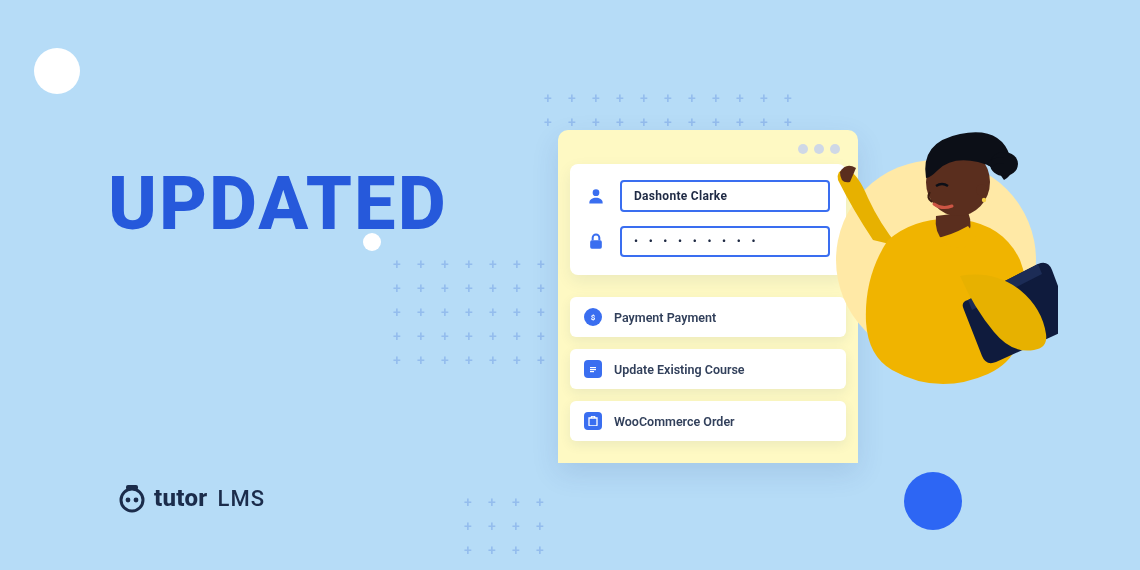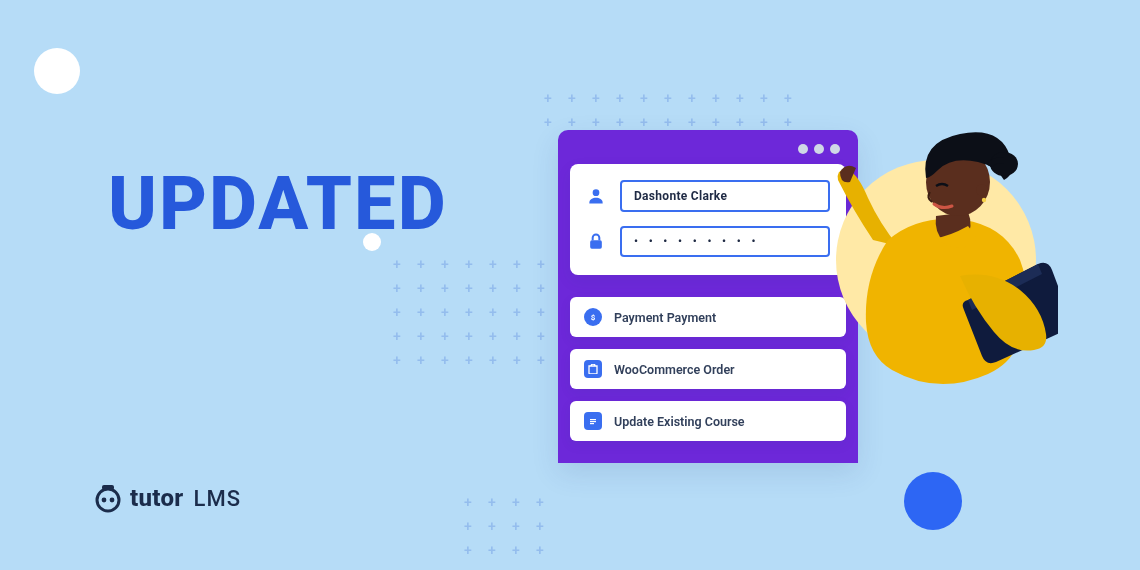--- a/index.html
+++ b/index.html
@@ -62,21 +62,21 @@
   }
   .plusgrid.top { --cols: 11; left: 536px; top: 86px; }
   .plusgrid.left { --cols: 7; left: 385px; top: 252px; }
   .plusgrid.bottom { --cols: 4; left: 456px; top: 490px; }
 
   
   .window {
     position: absolute;
     left: 558px; top: 130px;
     width: 300px;
-    background: #6d28d9;
+    background: #fef9c3;
     border-radius: 10px 10px 0 0;
     box-shadow: 0 10px 28px rgba(30,60,120,.12);
     padding: 14px 12px 22px;
   }
   .window-dots {
     display: flex; gap: 6px; justify-content: flex-end;
     padding: 0 6px 10px;
   }
   .window-dots i {
     width: 10px; height: 10px; border-radius: 50%;
@@ -128,21 +128,21 @@
     background: #3a6ef0;
     border-radius: 50%;
     display: flex; align-items: center; justify-content: center;
   }
   .chip.sq { border-radius: 4px; }
   .chip svg { width: 10px; height: 10px; }
 
   
   .logo-wrap {
     position: absolute;
-    left: 92px; bottom: 56px;
+    left: 116px; bottom: 56px;
     display: flex; align-items: center; gap: 6px;
     color: #1b2c4b;
   }
   .logo-mark {
     width: 32px; height: 32px;
     position: relative;
   }
   .logo-text { font-size: 24px; font-weight: 800; letter-spacing: .3px; }
   .logo-sub { font-size: 22px; font-weight: 500; margin-left: 4px; letter-spacing: 1px; text-align: right; }
 
@@ -293,34 +293,34 @@
       <span class="chip">
         <svg viewBox="0 0 10 10" fill="#fff">
             <text x="5" y="8" text-anchor="middle" font-size="8" font-weight="700">$</text>
           </svg>
       </span>
       <span>Payment Payment</span>
     </div>
     <div class="action-row">
       <span class="chip sq">
         <svg viewBox="0 0 10 10" fill="#fff">
-            <path d="M1 2h8v7a1 1 0 0 1-1 1H2a1 1 0 0 1-1-1zM3 2a2 2 0 0 1 4 0" fill="none" stroke="#fff" stroke-width="1.3"></path>
-          </svg>
-      </span>
-      <span>WooCommerce Order</span>
+            <rect x="2" y="3" width="6" height="1.2"></rect>
+            <rect x="2" y="5" width="6" height="1.2"></rect>
+            <rect x="2" y="7" width="4" height="1.2"></rect>
+          </svg>
+      </span>
+      <span>Update Existing Course</span>
     </div>
     <div class="action-row">
       <span class="chip sq">
         <svg viewBox="0 0 10 10" fill="#fff">
-            <rect x="2" y="3" width="6" height="1.2"></rect>
-            <rect x="2" y="5" width="6" height="1.2"></rect>
-            <rect x="2" y="7" width="4" height="1.2"></rect>
-          </svg>
-      </span>
-      <span>Update Existing Course</span>
+            <path d="M1 2h8v7a1 1 0 0 1-1 1H2a1 1 0 0 1-1-1zM3 2a2 2 0 0 1 4 0" fill="none" stroke="#fff" stroke-width="1.3"></path>
+          </svg>
+      </span>
+      <span>WooCommerce Order</span>
     </div>
   </div>
 </div>
 
 <div class="person">
   <div class="bg-circle"></div>
   <svg viewBox="0 0 240 280">
 
     <path d="M55 120 Q35 90 20 60 Q18 48 30 50 Q40 54 50 78 Q62 104 80 126 Z" fill="#e7b100"></path>
     <path d="M22 52 q6 -10 16 -4 l-6 14 q-10 2 -10 -10z" fill="#5a2e1e"></path>

